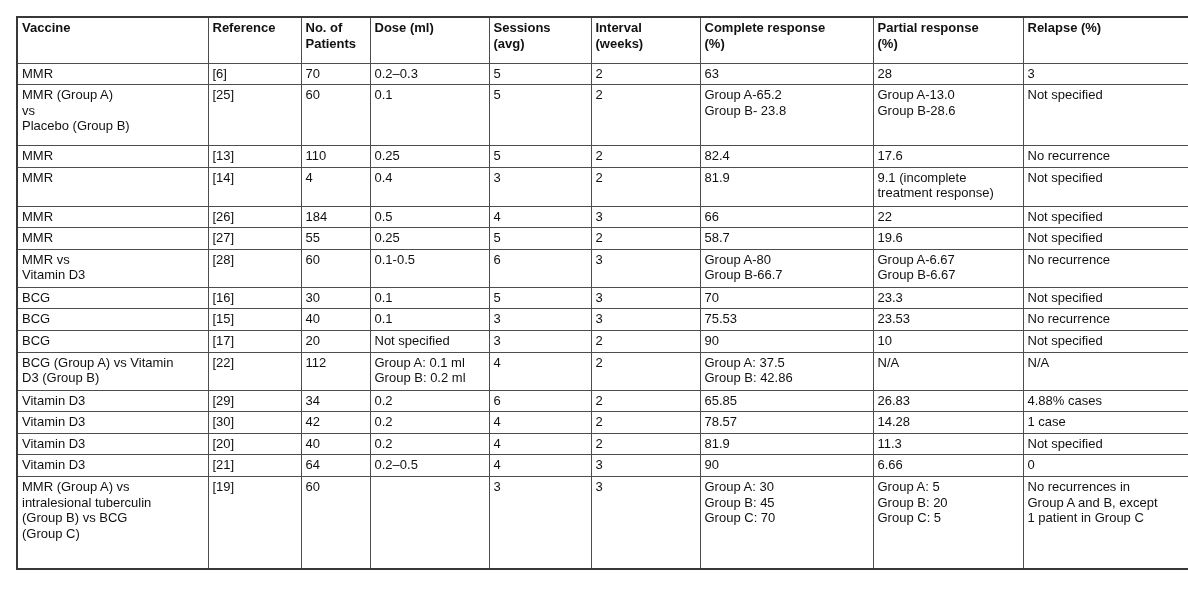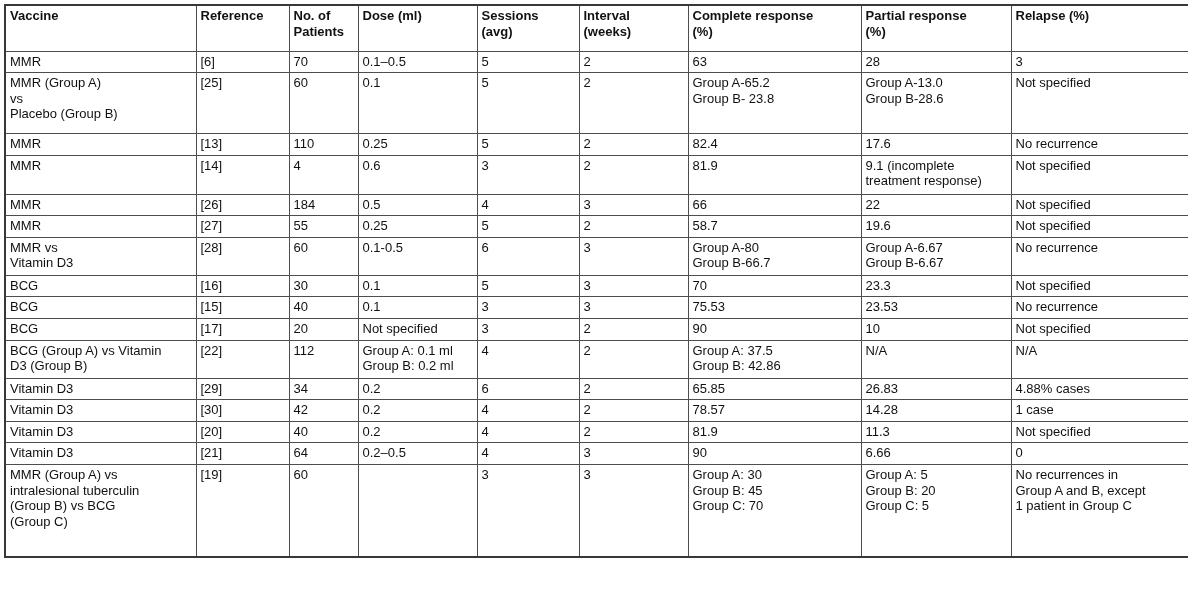--- a/index.html
+++ b/index.html
@@ -6,21 +6,21 @@
     margin: 0;
     padding: 0;
     background: #ffffff;
     font-family: "Liberation Sans", "DejaVu Sans", sans-serif;
   }
   .page {
     width: 1188px;
     height: 605px;
     background: #ffffff;
     box-sizing: border-box;
-    padding: 4px;
+    padding: 16px;
   }
   table.data-table {
     border-collapse: collapse;
     table-layout: fixed;
     width: 1184px;
     border: 2px solid #383838;
     background: #ffffff;
   }
   table.data-table th,
   table.data-table td {
@@ -71,21 +71,21 @@
           <th>Partial response
 (%)</th>
           <th>Relapse (%)</th>
         </tr>
     </thead>
     <tbody id="table-body">
         <tr style="height: 21px;">
           <td>MMR</td>
           <td>[6]</td>
           <td>70</td>
-          <td>0.1–0.5</td>
+          <td>0.2–0.3</td>
           <td>5</td>
           <td>2</td>
           <td>63</td>
           <td>28</td>
           <td>3</td>
         </tr>
         <tr style="height: 61px; margin-top: 20px;">
           <td>MMR (Group A)
 vs
 Placebo (Group B)</td>
@@ -108,21 +108,21 @@
           <td>5</td>
           <td>2</td>
           <td>82.4</td>
           <td>17.6</td>
           <td>No recurrence</td>
         </tr>
         <tr style="height: 39px;">
           <td>MMR</td>
           <td>[14]</td>
           <td>4</td>
-          <td>0.6</td>
+          <td>0.4</td>
           <td>3</td>
           <td>2</td>
           <td>81.9</td>
           <td>9.1 (incomplete
 treatment response)</td>
           <td>Not specified</td>
         </tr>
         <tr style="height: 21px;">
           <td>MMR</td>
           <td>[26]</td>

